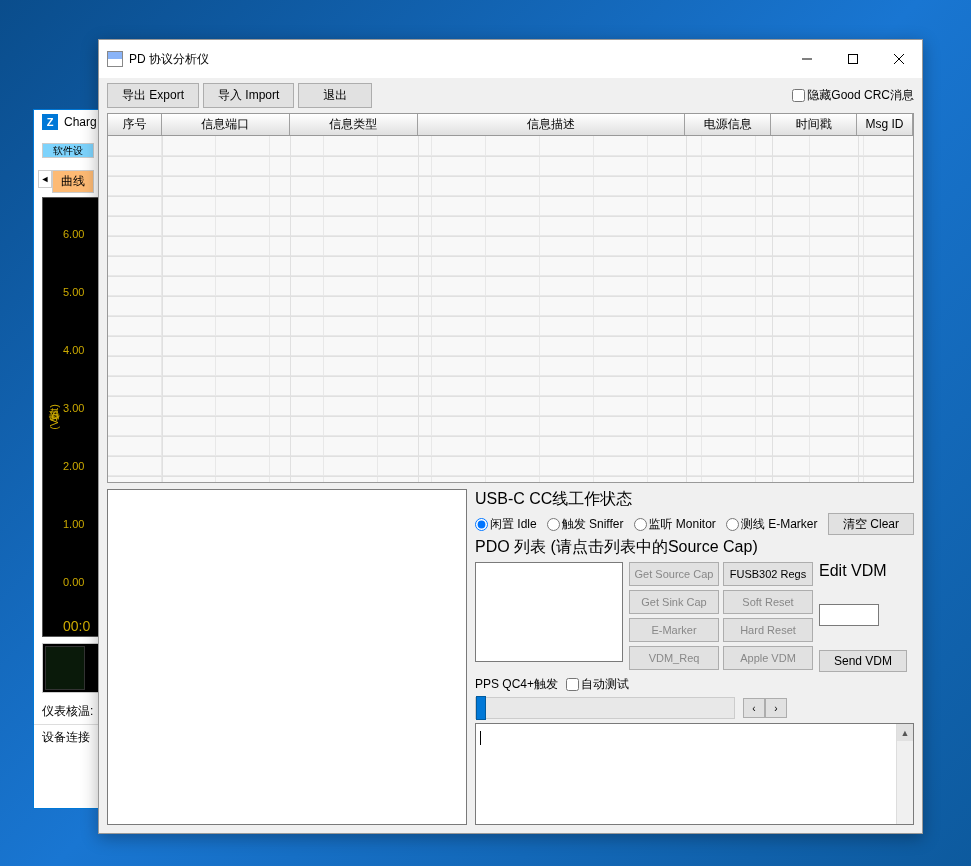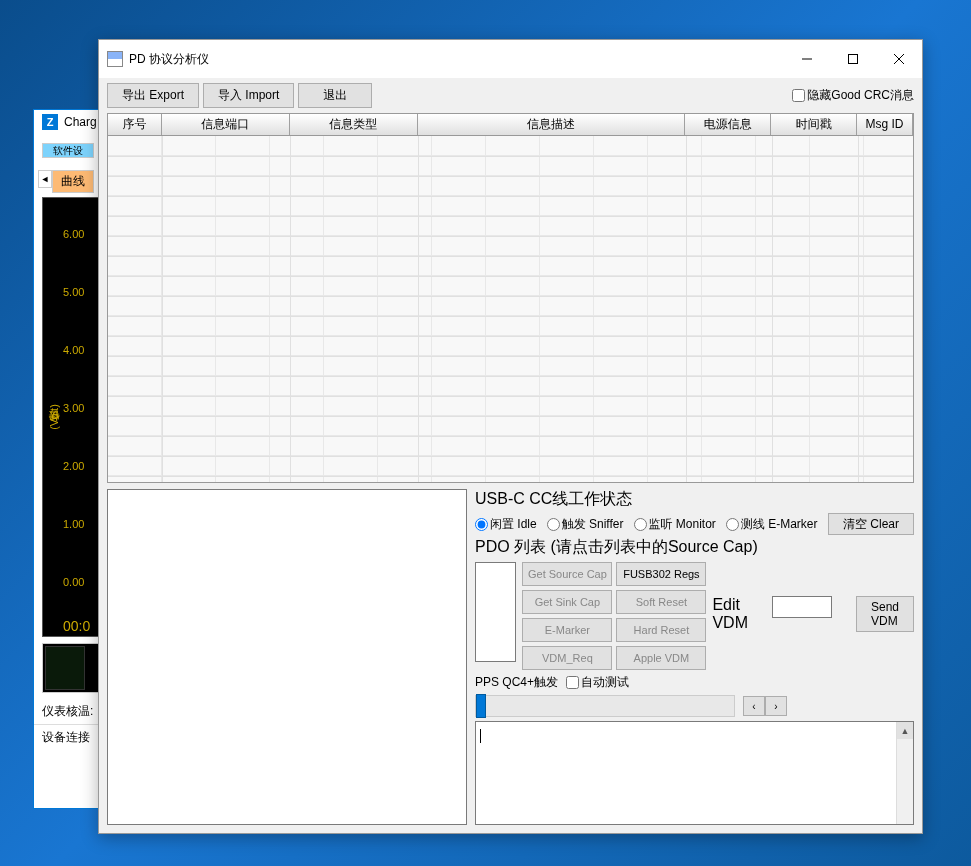--- a/index.html
+++ b/index.html
@@ -56,21 +56,21 @@
 .radio-group { display: flex; gap: 10px; align-items: center; }
 .radio-item { display: inline-flex; align-items: center; font-size: 12px; gap: 2px; }
 .radio-item input { width: 13px; height: 13px; }
 .clear-btn-wrap { margin-left: auto; }
 
 .pdo-section { display: flex; gap: 6px; align-items: flex-start; }
 .pdo-list { width: 148px; height: 100px; border: 1px solid #7a7a7a; background: #fff; }
 .btn-grid { display: grid; grid-template-columns: 90px 90px; gap: 4px; }
 .btn-grid .btn { padding: 5px 2px; font-size: 11px; text-align: center; white-space: nowrap; }
 .btn.disabled { color: #888; }
-.vdm-section { display: flex; flex-direction: row; gap: 24px; margin-top: 34px; }
+.vdm-section { display: flex; flex-direction: column; gap: 24px; }
 .vdm-input { width: 60px; height: 22px; border: 1px solid #7a7a7a; background: #fff; padding: 2px; font-size: 12px; }
 
 .pps-row { display: flex; align-items: center; gap: 8px; font-size: 12px; }
 .slider-row { display: flex; align-items: center; gap: 8px; }
 .slider-track { flex: 1; max-width: 260px; height: 22px; position: relative; background: #e8e8e8; border: 1px solid #ccc; }
 .slider-thumb { position: absolute; left: 0; top: -2px; width: 10px; height: 24px; background: #0078d7; border: 1px solid #005a9e; }
 .spin-btns { display: flex; gap: 0; }
 .spin-btn { width: 22px; height: 20px; border: 1px solid #adadad; background: #e1e1e1; font-size: 10px; display: flex; align-items: center; justify-content: center; }
 
 .log-textarea { flex: 1; border: 1px solid #7a7a7a; background: #fff; position: relative; min-height: 100px; padding: 4px; }

